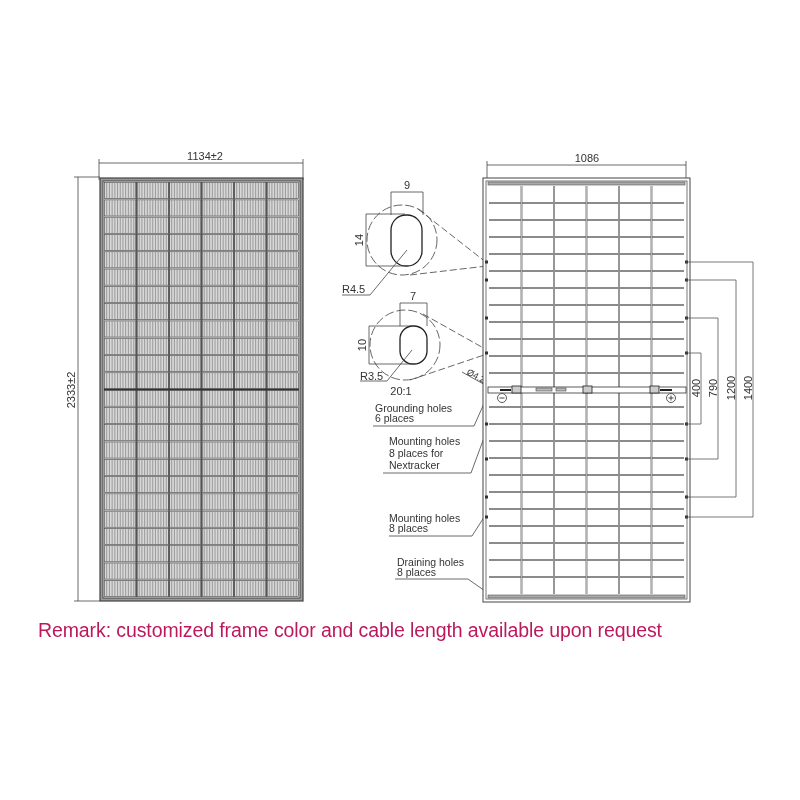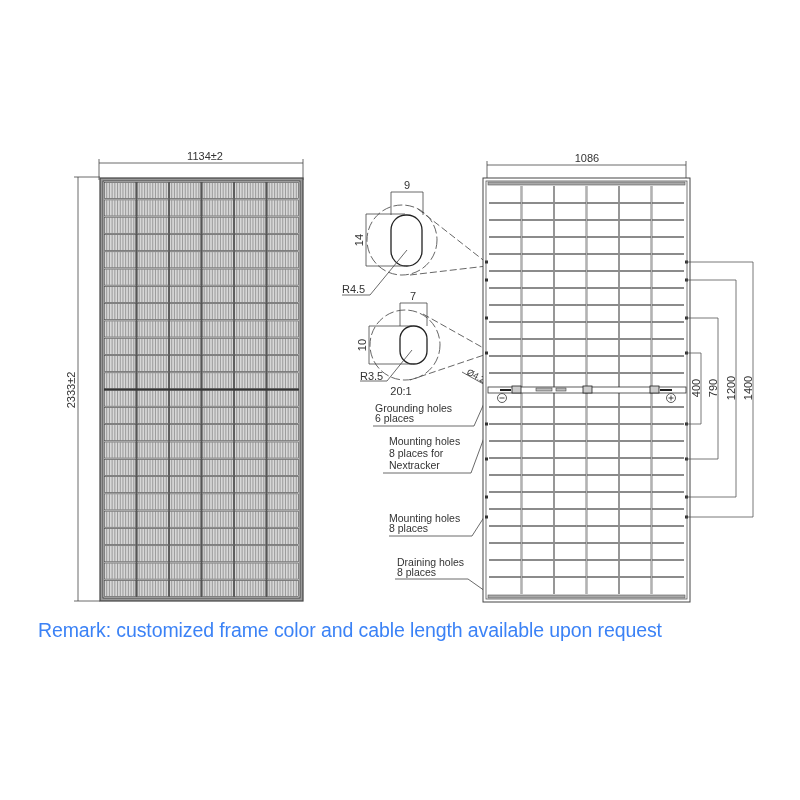--- a/index.html
+++ b/index.html
@@ -1,21 +1,21 @@
 <!DOCTYPE html>
 <html><head>
 <meta charset="utf-8">
 <style>
   html, body { margin: 0; padding: 0; background: #ffffff; }
   body { width: 800px; height: 800px; position: relative; overflow: hidden; font-family: "Liberation Sans", sans-serif; }
   #drawing { position: absolute; left: 0; top: 0; width: 800px; height: 800px; }
   .lbl { font-family: "Liberation Sans", sans-serif; fill: #333; }
   .remark {
     position: absolute; left: 38px; top: 619px; width: 740px;
-    font-family: "Liberation Sans", sans-serif; font-size: 19.5px; color: #3b82f6;
+    font-family: "Liberation Sans", sans-serif; font-size: 19.5px; color: #be185d;
     white-space: nowrap; letter-spacing: -0.1px;
   }
 </style>
 </head>
 <body>
 
 <svg id="drawing" viewBox="0 0 800 800" xmlns="http://www.w3.org/2000/svg">
 
   <g>
 

